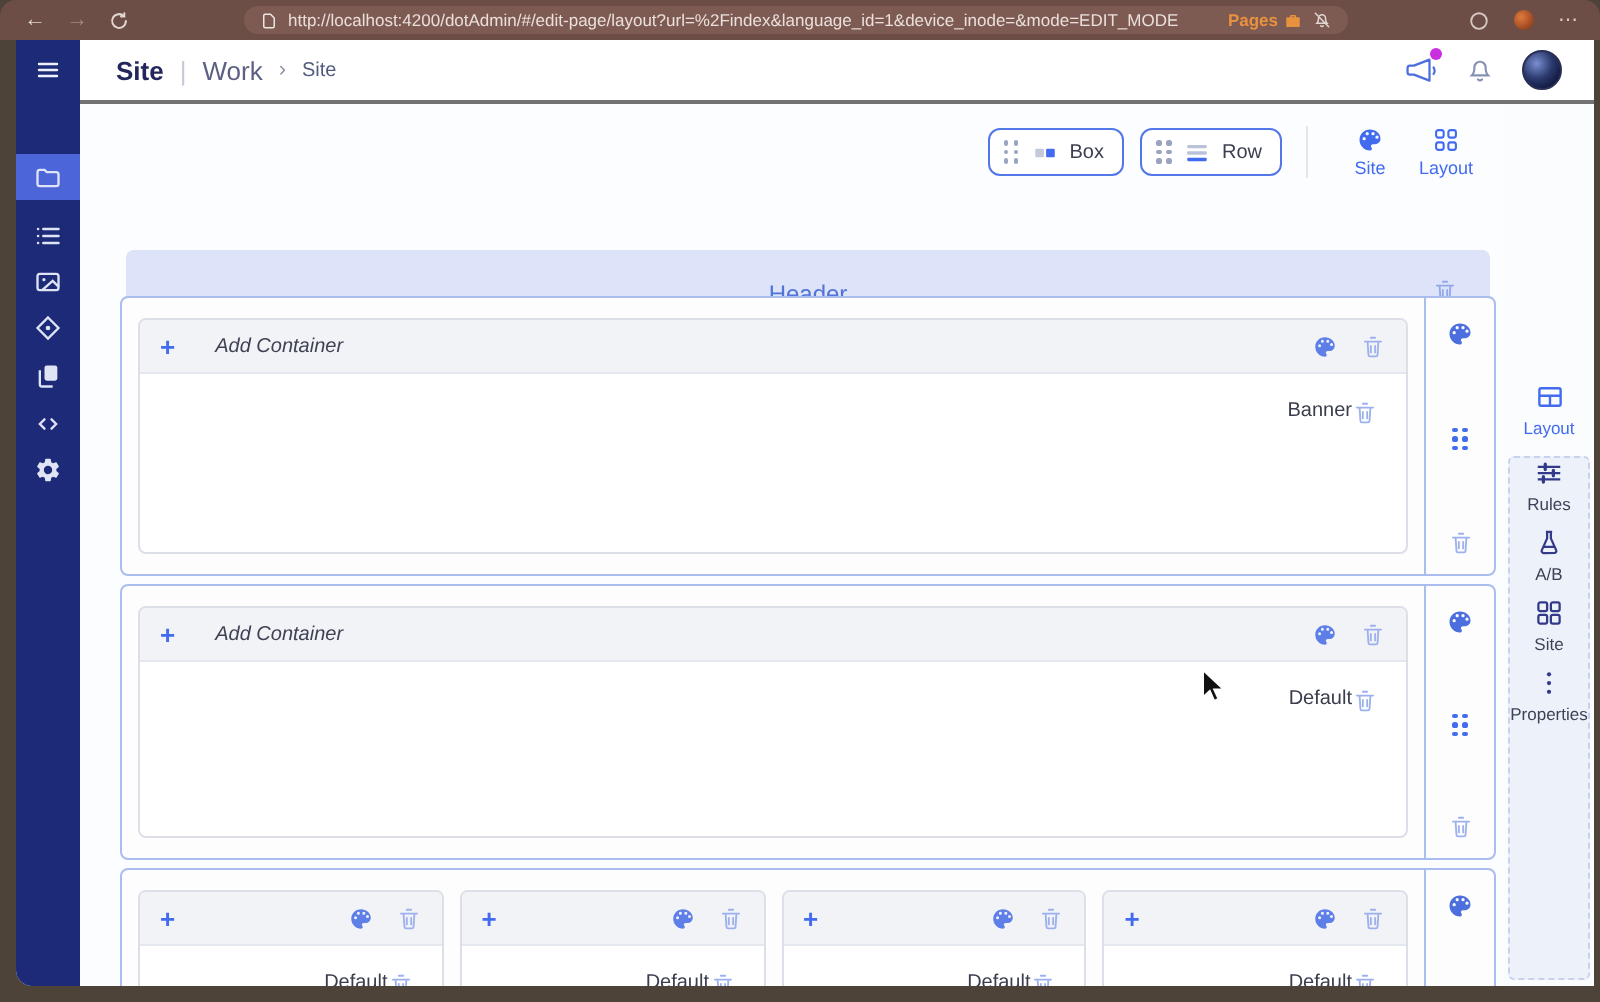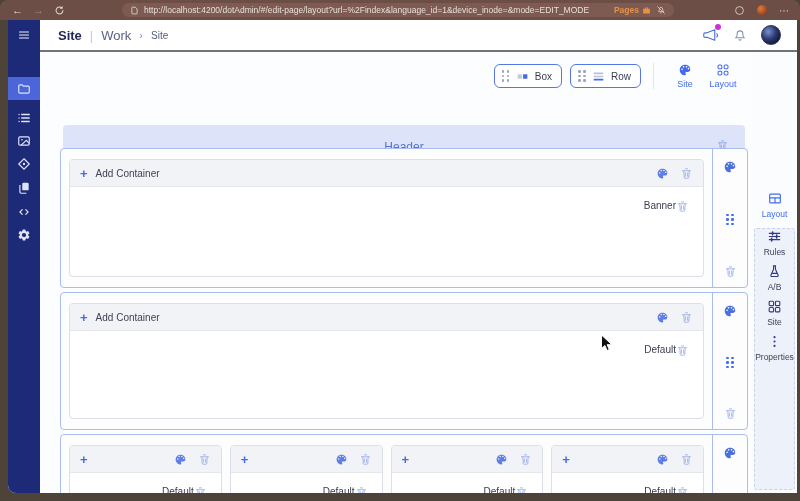--- a/index.html
+++ b/index.html
@@ -70,21 +70,21 @@
   .row1 { top:96px;  height:140px; }
   .row2 { top:240px; height:138px; }
   .row3 { top:382px; height:160px; }
   .strip { position:absolute; right:0; top:0; bottom:0; width:35px; border-left:1px solid #aabdf0; display:flex; flex-direction:column; align-items:center; justify-content:space-between; padding:11px 0 9px; }
   .strip .pal { color:#4c6fdd; }
   .strip .tr { color:#9db1ee; }
 
   .cbox { position:absolute; left:8px; top:10px; right:43px; bottom:10px; border:1px solid #dcdfe8; border-radius:4px; background:#fff; overflow:hidden; }
   .chead { height:27px; background:#f2f3f6; border-bottom:1px solid #e5e7ee; display:flex; align-items:center; padding:0 10px; }
   .plus { color:#426bf0; font-size:13px; font-weight:bold; }
-  .addlbl { font-size:10px; color:#3f4254; margin-left:8px; }
+  .addlbl { font-size:10px; color:#3f4254; margin-left:20px;font-style:italic; }
   .chead .hic { margin-left:auto; display:flex; align-items:center; gap:11px; }
   .hic .pal { color:#5f7fe8; } .hic .tr { color:#9db1ee; }
   .cbody { display:flex; justify-content:flex-end; padding:13px 14px 0; }
   .ctitle { font-size:10px; color:#3a3d4d; }
   .cbody .tr { color:#9db1ee; }
 
   .cols { position:absolute; left:8px; right:43px; top:10px; bottom:-40px; display:flex; gap:8px; }
   .col { flex:1; border:1px solid #dcdfe8; border-radius:4px; background:#fff; overflow:hidden; }
 
   .ic { display:block; }

